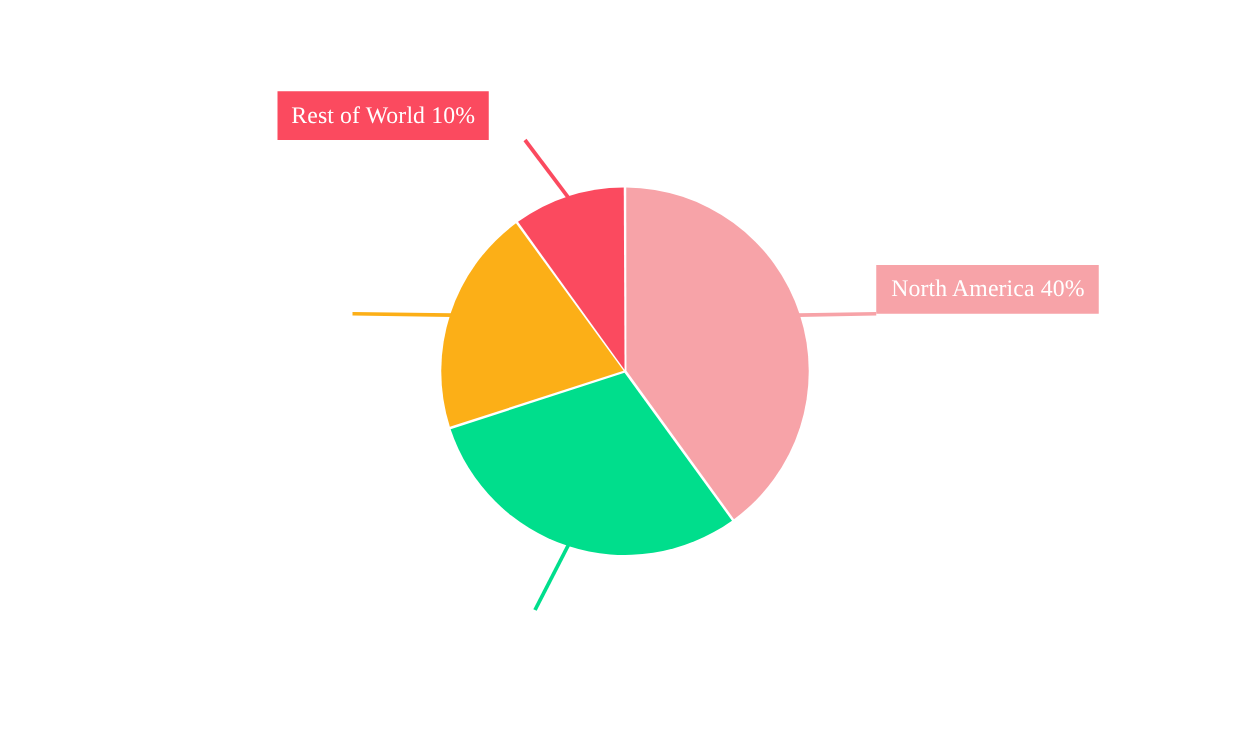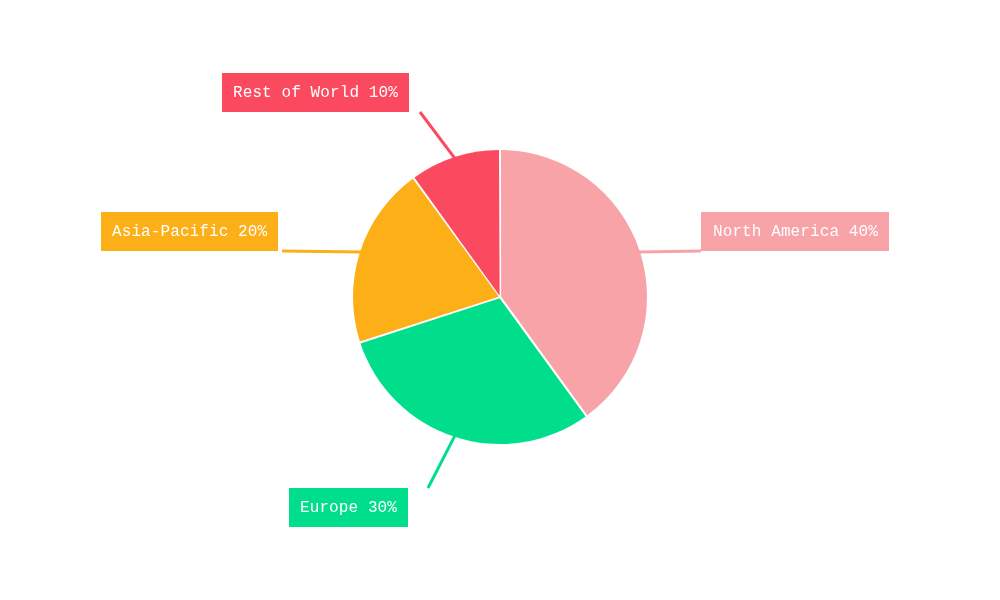--- a/index.html
+++ b/index.html
@@ -24,22 +24,22 @@
     top: 0;
     width: 1000px;
     height: 600px;
   }
   .label-box {
     position: absolute;
     display: flex;
     align-items: center;
     justify-content: center;
     color: #ffffff;
-    font-size: 16px;
-    font-family: Liberation Mono, monospace;
+    font-size: 19px;
+    font-family: Liberation Serif, serif;
     white-space: nowrap;
     letter-spacing: 0.1px;
     box-sizing: border-box;
     padding: 0 11px;
   }
   #label-north-america {
     left: 701px;
     top: 212px;
     height: 39px;
   }
@@ -74,19 +74,17 @@
     <g id="leader-layer">
         <path d="M 701.00 251.00 L 638.41 252.03" stroke="#f7a3a8" stroke-width="3" fill="none"></path>
         <path d="M 428.00 488.00 L 455.03 435.41" stroke="#00de8c" stroke-width="3" fill="none"></path>
         <path d="M 282.00 251.00 L 361.59 252.03" stroke="#fcaf17" stroke-width="3" fill="none"></path>
         <path d="M 420.00 112.00 L 455.03 158.59" stroke="#fb4a5f" stroke-width="3" fill="none"></path>
       </g>
   </svg>
 
   <div class="label-box" id="label-north-america" style="background: rgb(247, 163, 168); color: rgb(255, 255, 255); padding-left: 12px;">North America 40%</div>
 
-  <div class="label-box" id="label-europe" style="background: rgb(0, 222, 140); color: rgb(255, 255, 255);">Europe 30%</div>
 
-  <div class="label-box" id="label-asia-pacific" style="background: rgb(252, 175, 23); color: rgb(255, 255, 255);">Asia-Pacific 20%</div>
 
   <div class="label-box" id="label-rest-of-world" style="background: rgb(251, 74, 95); color: rgb(255, 255, 255);">Rest of World 10%</div>
 
 </div>
 
 </body></html>

